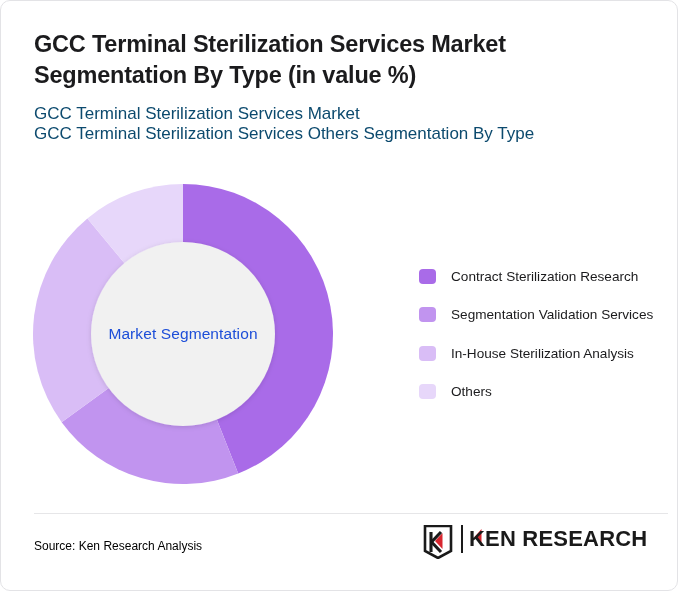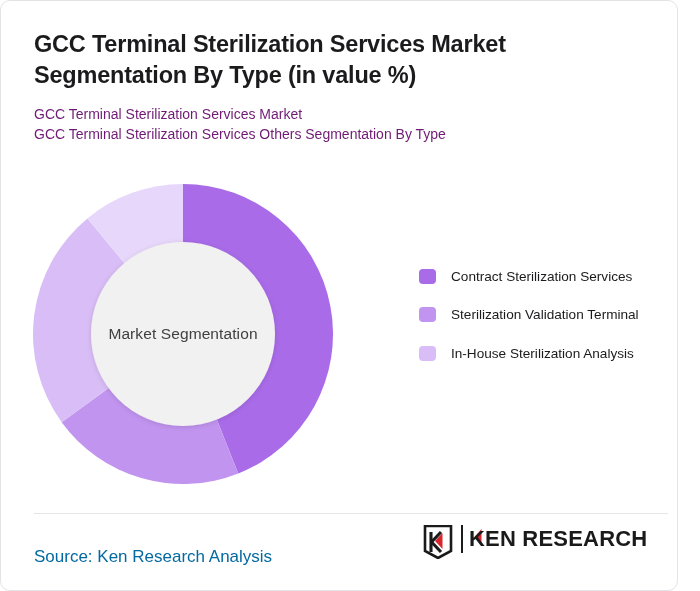--- a/index.html
+++ b/index.html
@@ -34,23 +34,23 @@
     font-size: 23.5px;
     line-height: 31px;
     font-weight: bold;
     color: #1b1b1d;
     letter-spacing: -0.2px;
   }
   .subtitle-block {
     margin-top: 13px;
   }
   .subtitle {
-    font-size: 14px;
+    font-size: 17px;
     line-height: 20px;
-    color: #701a75;
+    color: #0c4a6e;
   }
 
   
   .chart-area {
     position: absolute;
     left: 0;
     top: 170px;
     width: 700px;
     height: 330px;
   }
@@ -73,21 +73,21 @@
     top: 0;
     width: 300px;
     height: 300px;
     display: flex;
     align-items: center;
     justify-content: center;
     pointer-events: none;
   }
   .center-label span {
     font-size: 15.5px;
-    color: #404040;
+    color: #1d4ed8;
     letter-spacing: 0.1px;
   }
 
   
   .legend {
     position: absolute;
     left: 418px;
     top: 86px;
     width: 262px;
   }
@@ -115,23 +115,22 @@
     left: 33px;
     top: 512px;
     width: 634px;
     height: 1px;
     background: #e6e6e8;
   }
   .source {
     position: absolute;
     left: 33px;
     top: 538px;
-    font-size: 17px;
-    color: #0369a1;
-    margin-top: 8px;
+    font-size: 12px;
+    color: #000000;
   }
   .logo {
     position: absolute;
     right: 30px;
     top: 524px;
     display: flex;
     height: 36px;
   }
   .logo-mark { display: block; }
   .logo-bar {
@@ -173,29 +172,33 @@
         <circle cx="150" cy="150" r="92" fill="#f1f1f1" filter="url(#innerShadow)"></circle>
       </svg>
       <div class="center-label">
         <span>Market Segmentation</span>
       </div>
     </div>
 
     <div class="legend" id="legend">
         <div class="legend-item">
           <div class="legend-swatch" style="background: rgb(169, 107, 232);"></div>
-          <div class="legend-label">Contract Sterilization Services</div>
+          <div class="legend-label">Contract Sterilization Research</div>
         </div>
         <div class="legend-item">
           <div class="legend-swatch" style="background: rgb(193, 148, 239);"></div>
-          <div class="legend-label">Sterilization Validation Terminal</div>
+          <div class="legend-label">Segmentation Validation Services</div>
         </div>
         <div class="legend-item">
           <div class="legend-swatch" style="background: rgb(217, 189, 246);"></div>
           <div class="legend-label">In-House Sterilization Analysis</div>
+        </div>
+        <div class="legend-item">
+          <div class="legend-swatch" style="background: rgb(231, 215, 250);"></div>
+          <div class="legend-label">Others</div>
         </div>
       </div>
 
   </div>
 
   <div class="divider"></div>
 
   <div class="source">Source: Ken Research Analysis</div>
 
   <div class="logo">

